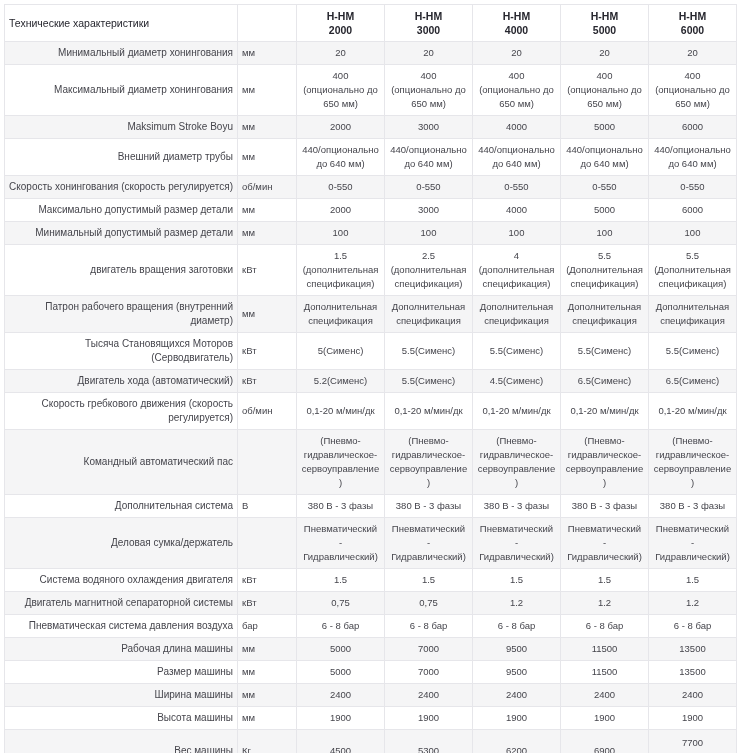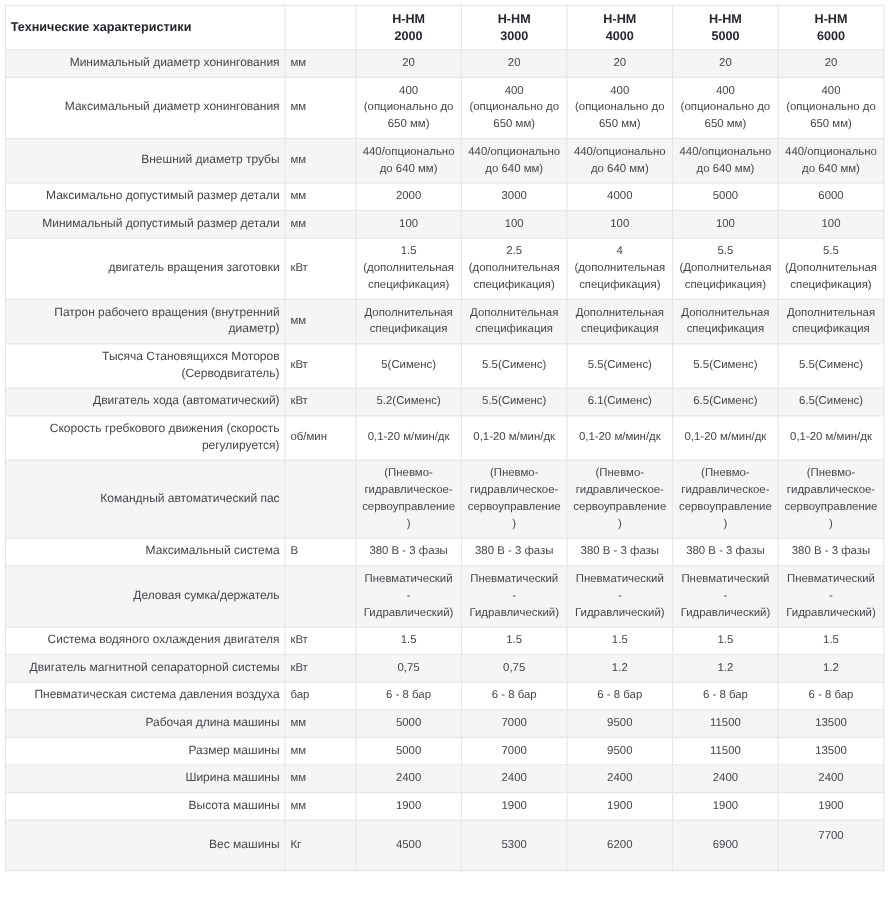--- a/index.html
+++ b/index.html
@@ -24,21 +24,21 @@
     border: 1px solid #e6e6ea;
     padding: 4px 4px;
     vertical-align: middle;
     box-sizing: border-box;
   }
   th.title-cell {
     text-align: left;
     font-size: 10.5px;
     line-height: 14px;
     color: #26262e;
-    font-weight: bold;
+    font-weight: normal;
     padding-left: 8px;
     background: #ffffff;
   }
   th.unit-head {
     background: #ffffff;
   }
   th.model-cell {
     text-align: center;
     font-size: 10.5px;
     line-height: 14px;
@@ -123,38 +123,56 @@
         <tr>
           <td class="label-cell">Максимальный диаметр хонингования</td>
           <td class="unit-cell">мм</td>
           <td class="value-cell">400 (опционально до 650 мм)</td>
           <td class="value-cell">400 (опционально до 650 мм)</td>
           <td class="value-cell">400 (опционально до 650 мм)</td>
           <td class="value-cell">400 (опционально до 650 мм)</td>
           <td class="value-cell">400 (опционально до 650 мм)</td>
         </tr>
         <tr>
-          <td class="label-cell">Внешний диаметр трубы</td>
-          <td class="unit-cell">мм</td>
-          <td class="value-cell">440/опционально до 640 мм)</td>
-          <td class="value-cell">440/опционально до 640 мм)</td>
-          <td class="value-cell">440/опционально до 640 мм)</td>
-          <td class="value-cell">440/опционально до 640 мм)</td>
-          <td class="value-cell">440/опционально до 640 мм)</td>
-        </tr>
-        <tr>
-          <td class="label-cell">Максимально допустимый размер детали</td>
+          <td class="label-cell">Maksimum Stroke Boyu</td>
           <td class="unit-cell">мм</td>
           <td class="value-cell">2000</td>
           <td class="value-cell">3000</td>
           <td class="value-cell">4000</td>
           <td class="value-cell">5000</td>
           <td class="value-cell">6000</td>
         </tr>
         <tr>
+          <td class="label-cell">Внешний диаметр трубы</td>
+          <td class="unit-cell">мм</td>
+          <td class="value-cell">440/опционально до 640 мм)</td>
+          <td class="value-cell">440/опционально до 640 мм)</td>
+          <td class="value-cell">440/опционально до 640 мм)</td>
+          <td class="value-cell">440/опционально до 640 мм)</td>
+          <td class="value-cell">440/опционально до 640 мм)</td>
+        </tr>
+        <tr>
+          <td class="label-cell">Скорость хонингования (скорость регулируется)</td>
+          <td class="unit-cell">об/мин</td>
+          <td class="value-cell">0-550</td>
+          <td class="value-cell">0-550</td>
+          <td class="value-cell">0-550</td>
+          <td class="value-cell">0-550</td>
+          <td class="value-cell">0-550</td>
+        </tr>
+        <tr>
+          <td class="label-cell">Максимально допустимый размер детали</td>
+          <td class="unit-cell">мм</td>
+          <td class="value-cell">2000</td>
+          <td class="value-cell">3000</td>
+          <td class="value-cell">4000</td>
+          <td class="value-cell">5000</td>
+          <td class="value-cell">6000</td>
+        </tr>
+        <tr>
           <td class="label-cell">Минимальный допустимый размер детали</td>
           <td class="unit-cell">мм</td>
           <td class="value-cell">100</td>
           <td class="value-cell">100</td>
           <td class="value-cell">100</td>
           <td class="value-cell">100</td>
           <td class="value-cell">100</td>
         </tr>
         <tr>
           <td class="label-cell">двигатель вращения заготовки</td>
@@ -181,21 +199,21 @@
           <td class="value-cell">5.5(Сименс)</td>
           <td class="value-cell">5.5(Сименс)</td>
           <td class="value-cell">5.5(Сименс)</td>
           <td class="value-cell">5.5(Сименс)</td>
         </tr>
         <tr>
           <td class="label-cell">Двигатель хода (автоматический)</td>
           <td class="unit-cell">кВт</td>
           <td class="value-cell">5.2(Сименс)</td>
           <td class="value-cell">5.5(Сименс)</td>
-          <td class="value-cell">6.1(Сименс)</td>
+          <td class="value-cell">4.5(Сименс)</td>
           <td class="value-cell">6.5(Сименс)</td>
           <td class="value-cell">6.5(Сименс)</td>
         </tr>
         <tr>
           <td class="label-cell">Скорость гребкового движения (скорость регулируется)</td>
           <td class="unit-cell">об/мин</td>
           <td class="value-cell">0,1-20 м/мин/дк</td>
           <td class="value-cell">0,1-20 м/мин/дк</td>
           <td class="value-cell">0,1-20 м/мин/дк</td>
           <td class="value-cell">0,1-20 м/мин/дк</td>
@@ -204,21 +222,21 @@
         <tr>
           <td class="label-cell">Командный автоматический пас</td>
           <td class="unit-cell"></td>
           <td class="value-cell">(Пневмо-гидравлическое-сервоуправление)</td>
           <td class="value-cell">(Пневмо-гидравлическое-сервоуправление)</td>
           <td class="value-cell">(Пневмо-гидравлическое-сервоуправление)</td>
           <td class="value-cell">(Пневмо-гидравлическое-сервоуправление)</td>
           <td class="value-cell">(Пневмо-гидравлическое-сервоуправление)</td>
         </tr>
         <tr>
-          <td class="label-cell">Максимальный система</td>
+          <td class="label-cell">Дополнительная система</td>
           <td class="unit-cell">В</td>
           <td class="value-cell">380 В - 3 фазы</td>
           <td class="value-cell">380 В - 3 фазы</td>
           <td class="value-cell">380 В - 3 фазы</td>
           <td class="value-cell">380 В - 3 фазы</td>
           <td class="value-cell">380 В - 3 фазы</td>
         </tr>
         <tr>
           <td class="label-cell">Деловая сумка/держатель</td>
           <td class="unit-cell"></td>

